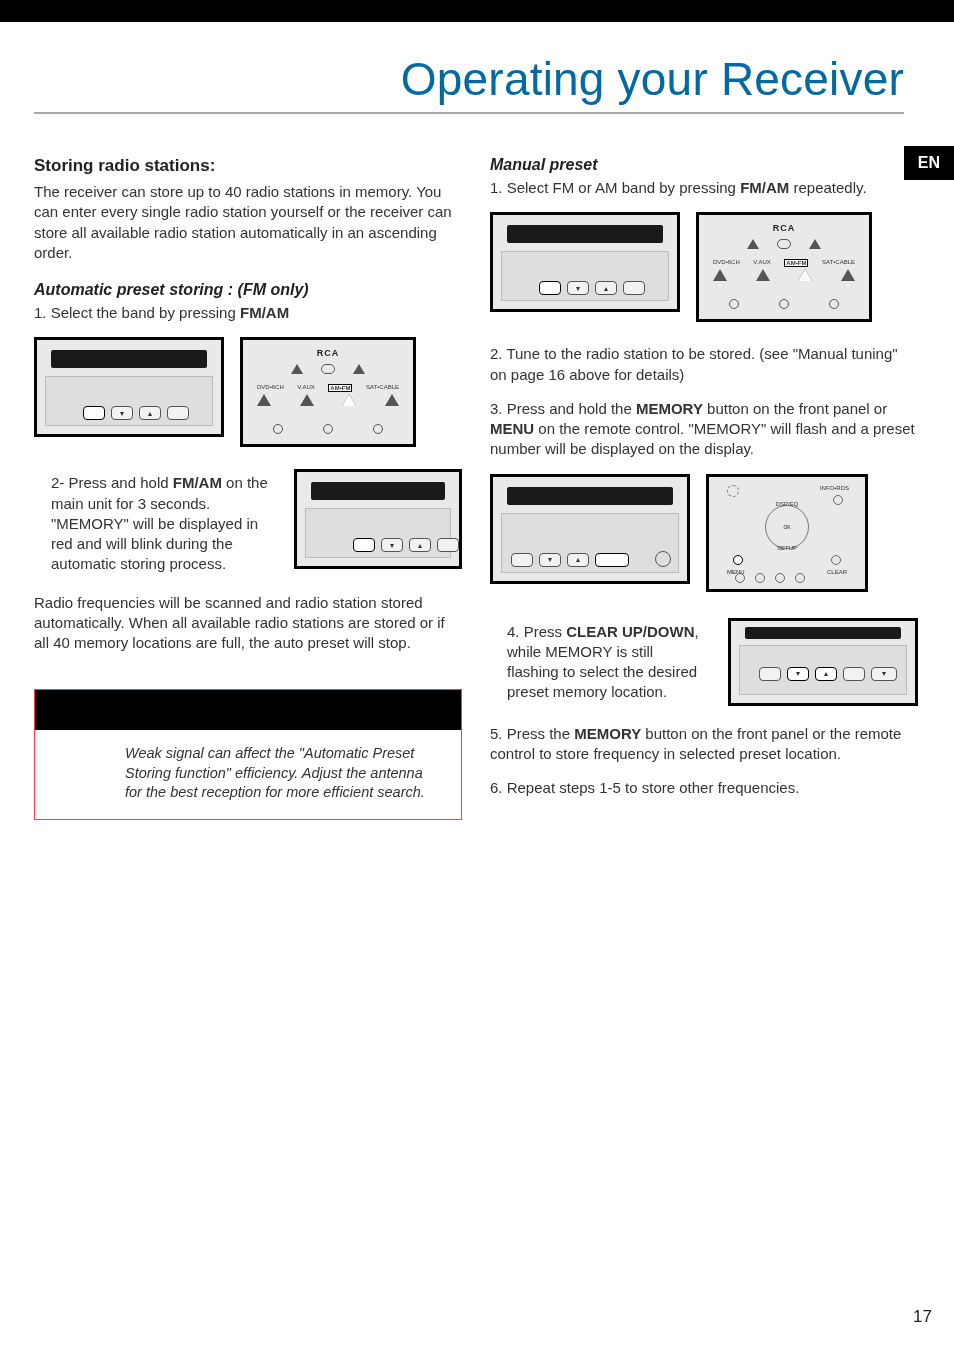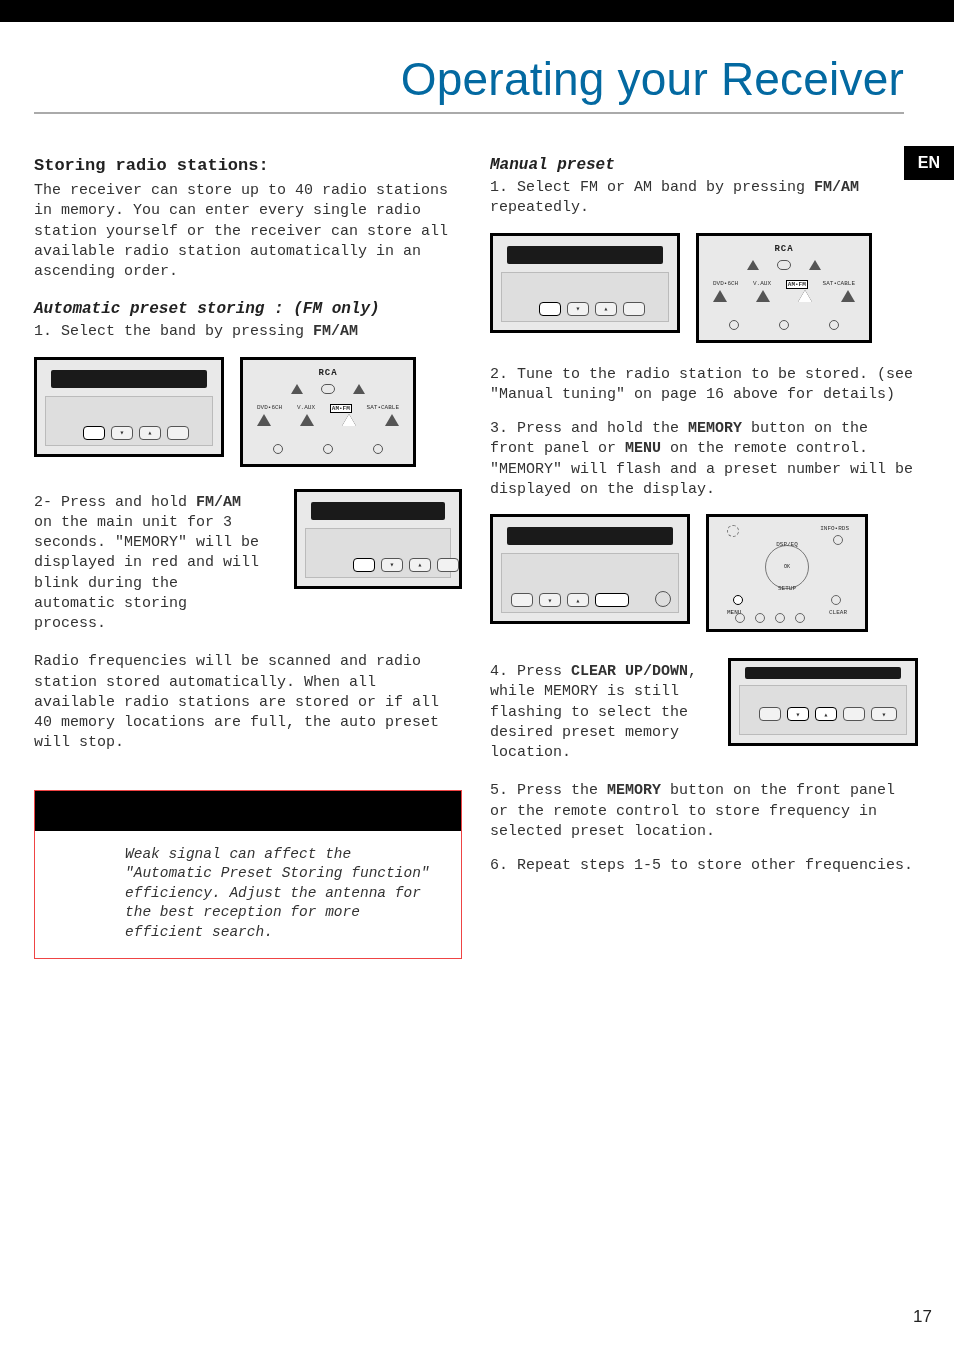--- a/index.html
+++ b/index.html
@@ -3,21 +3,21 @@
 <meta charset="utf-8">
 <style>
   * { box-sizing: border-box; margin: 0; padding: 0; }
   html, body { width: 954px; height: 1351px; background: #fff; font-family: "Helvetica Neue", Arial, sans-serif; color: #222; }
   .page { position: relative; width: 954px; height: 1351px; padding: 28px 36px 28px 34px; }
   .black-top { position: absolute; left: 0; top: 0; width: 100%; height: 22px; background: #000; }
   .title-wrap { margin-top: 24px; text-align: right; padding-right: 14px; }
   .title { font-size: 46px; font-weight: 300; color: #0369a1; letter-spacing: 0.2px; white-space: nowrap; }
   .title-rule { border: none; border-top: 2px solid #aaa; margin: 6px 0 0 0; }
   .lang-tag { position: absolute; right: 0; top: 146px; background: #000; color: #fff; font-weight: 700; font-size: 16px; padding: 8px 14px; }
-  .columns { display: flex; gap: 28px; margin-top: 42px; font-family: Liberation Mono, monospace; }
+  .columns { display: flex; gap: 28px; margin-top: 42px; }
   .col { flex: 1; }
   .h-bold { font-size: 17px; font-weight: 800; margin-bottom: 6px; }
   .body { font-size: 15px; line-height: 1.35; color: #333; }
   .sub-italic { font-size: 16px; font-style: italic; font-weight: 800; margin-top: 18px; margin-bottom: 4px; }
   .step { font-size: 15px; line-height: 1.35; color: #333; margin-top: 4px; }
   .bold { font-weight: 800; }
   .fig-row { display: flex; gap: 16px; margin-top: 14px; }
   .fig { border: 3px solid #000000; background: #e9e9e9; position: relative; overflow: hidden; }
   .fig.front { width: 190px; height: 100px; }
   .fig.remote { width: 176px; height: 110px; }
@@ -35,21 +35,21 @@
   .fig.remote .triset { position: absolute; top: 24px; left: 50%; transform: translateX(-50%); display: flex; gap: 18px; font-size: 7px; color: #333; }
   .fig.remote .triset .t { width: 0; height: 0; border-left: 6px solid transparent; border-right: 6px solid transparent; }
   .fig.remote .triset .pl { border-bottom: 10px solid #555; }
   .fig.remote .lblsrow { position: absolute; top: 44px; left: 14px; right: 14px; display: flex; justify-content: space-between; font-size: 6px; color: #333; }
   .fig.remote .lblsrow span.hl { background: #fff; border: 1px solid #000; padding: 0 1px; font-weight: 700; }
   .fig.remote .tris { position: absolute; top: 54px; left: 14px; right: 14px; display: flex; justify-content: space-between; }
   .fig.remote .tris .tri { width: 0; height: 0; border-left: 7px solid transparent; border-right: 7px solid transparent; border-bottom: 12px solid #555; }
   .fig.remote .tris .tri.hl { border-bottom-color: #fff; filter: drop-shadow(0 0 0.5px #000); }
   .fig.remote .dots { position: absolute; bottom: 10px; left: 30px; right: 30px; display: flex; justify-content: space-between; }
   .fig.remote .dots .d { width: 10px; height: 10px; border: 1px solid #555; border-radius: 50%; }
-  .split { display: flex; gap: 26px; margin-top: 22px; }
+  .split { display: flex; gap: 26px; margin-top: 22px; margin-left: 17px; }
   .split .txt { flex: 1; }
   .tip-box { margin-top: 36px; border: 1px solid #ef4444; }
   .tip-head { background: #000; height: 40px; }
   .tip-body { padding: 14px 22px 16px 90px; font-style: italic; font-size: 14.5px; line-height: 1.35; color: #333; }
   .fig.remote2 .nav { position: absolute; top: 28px; left: 50%; transform: translateX(-50%); width: 44px; height: 44px; border: 1px solid #777; border-radius: 50%; }
   .fig.remote2 .navlbl { position: absolute; font-size: 6px; color: #333; }
   .fig.remote2 .menuO { position: absolute; left: 24px; top: 78px; width: 10px; height: 10px; border: 1.5px solid #000; border-radius: 50%; background: #fff; }
   .fig.remote2 .menutxt { position: absolute; left: 18px; top: 92px; font-size: 6px; }
   .fig.remote2 .row3 { position: absolute; bottom: 6px; left: 26px; display: flex; gap: 10px; }
   .fig.remote2 .row3 .c { width: 10px; height: 10px; border: 1px solid #666; border-radius: 50%; }

